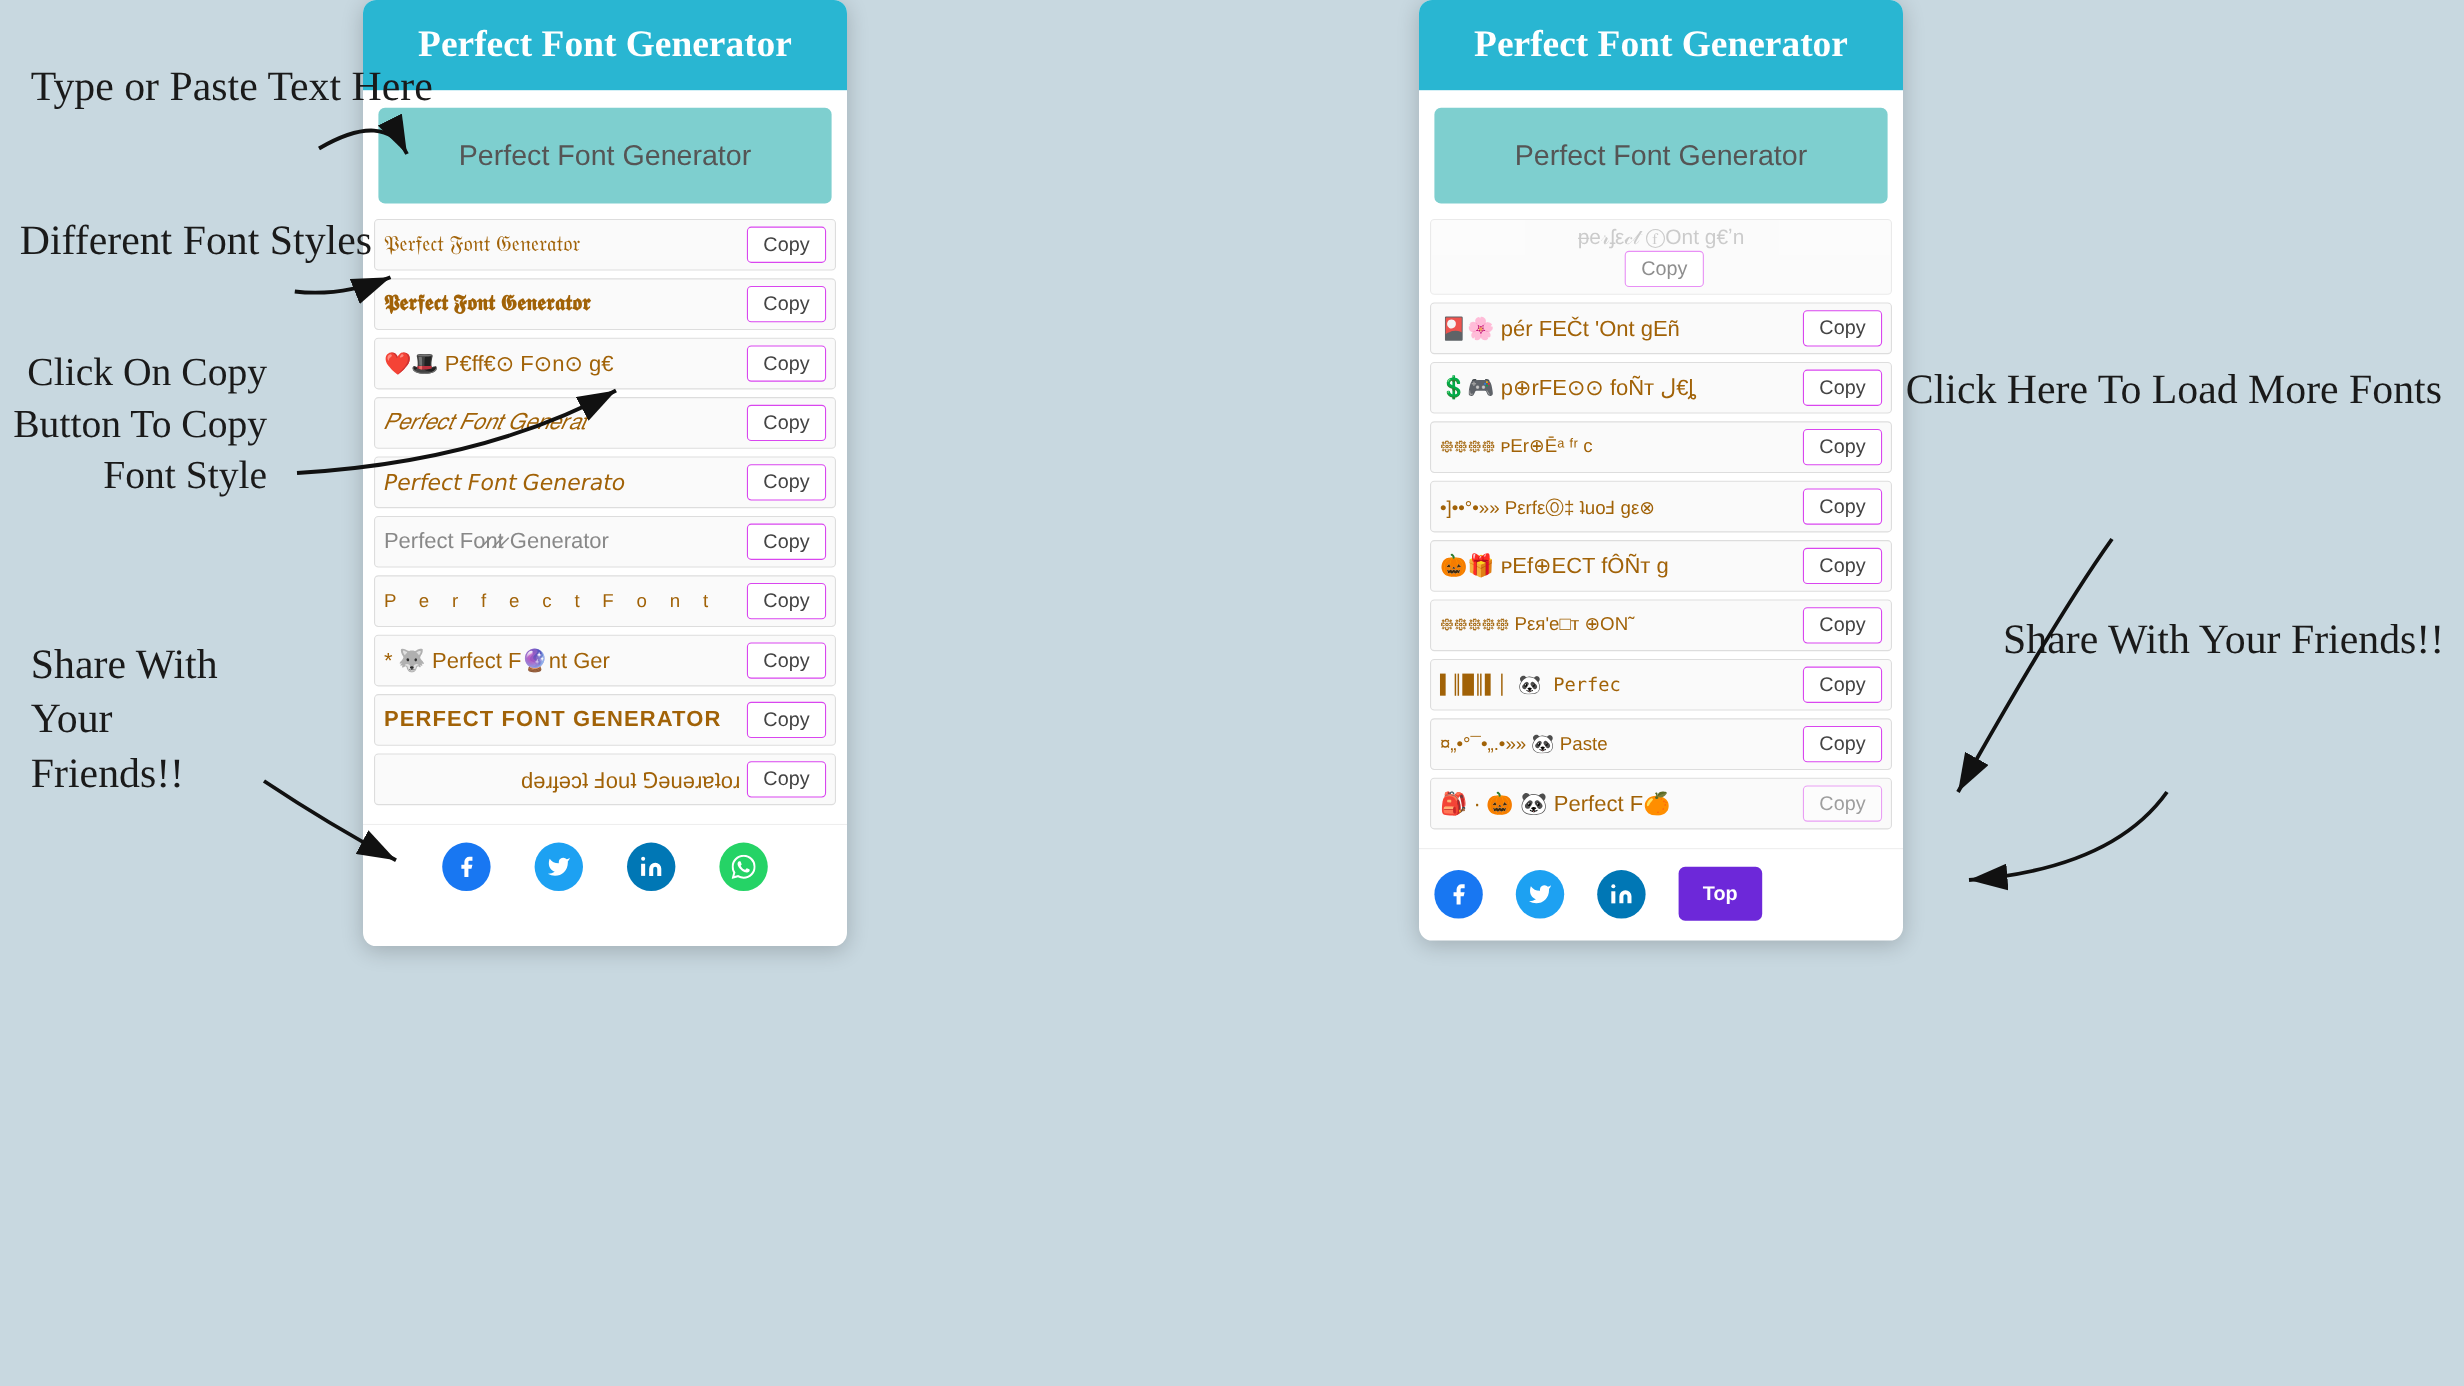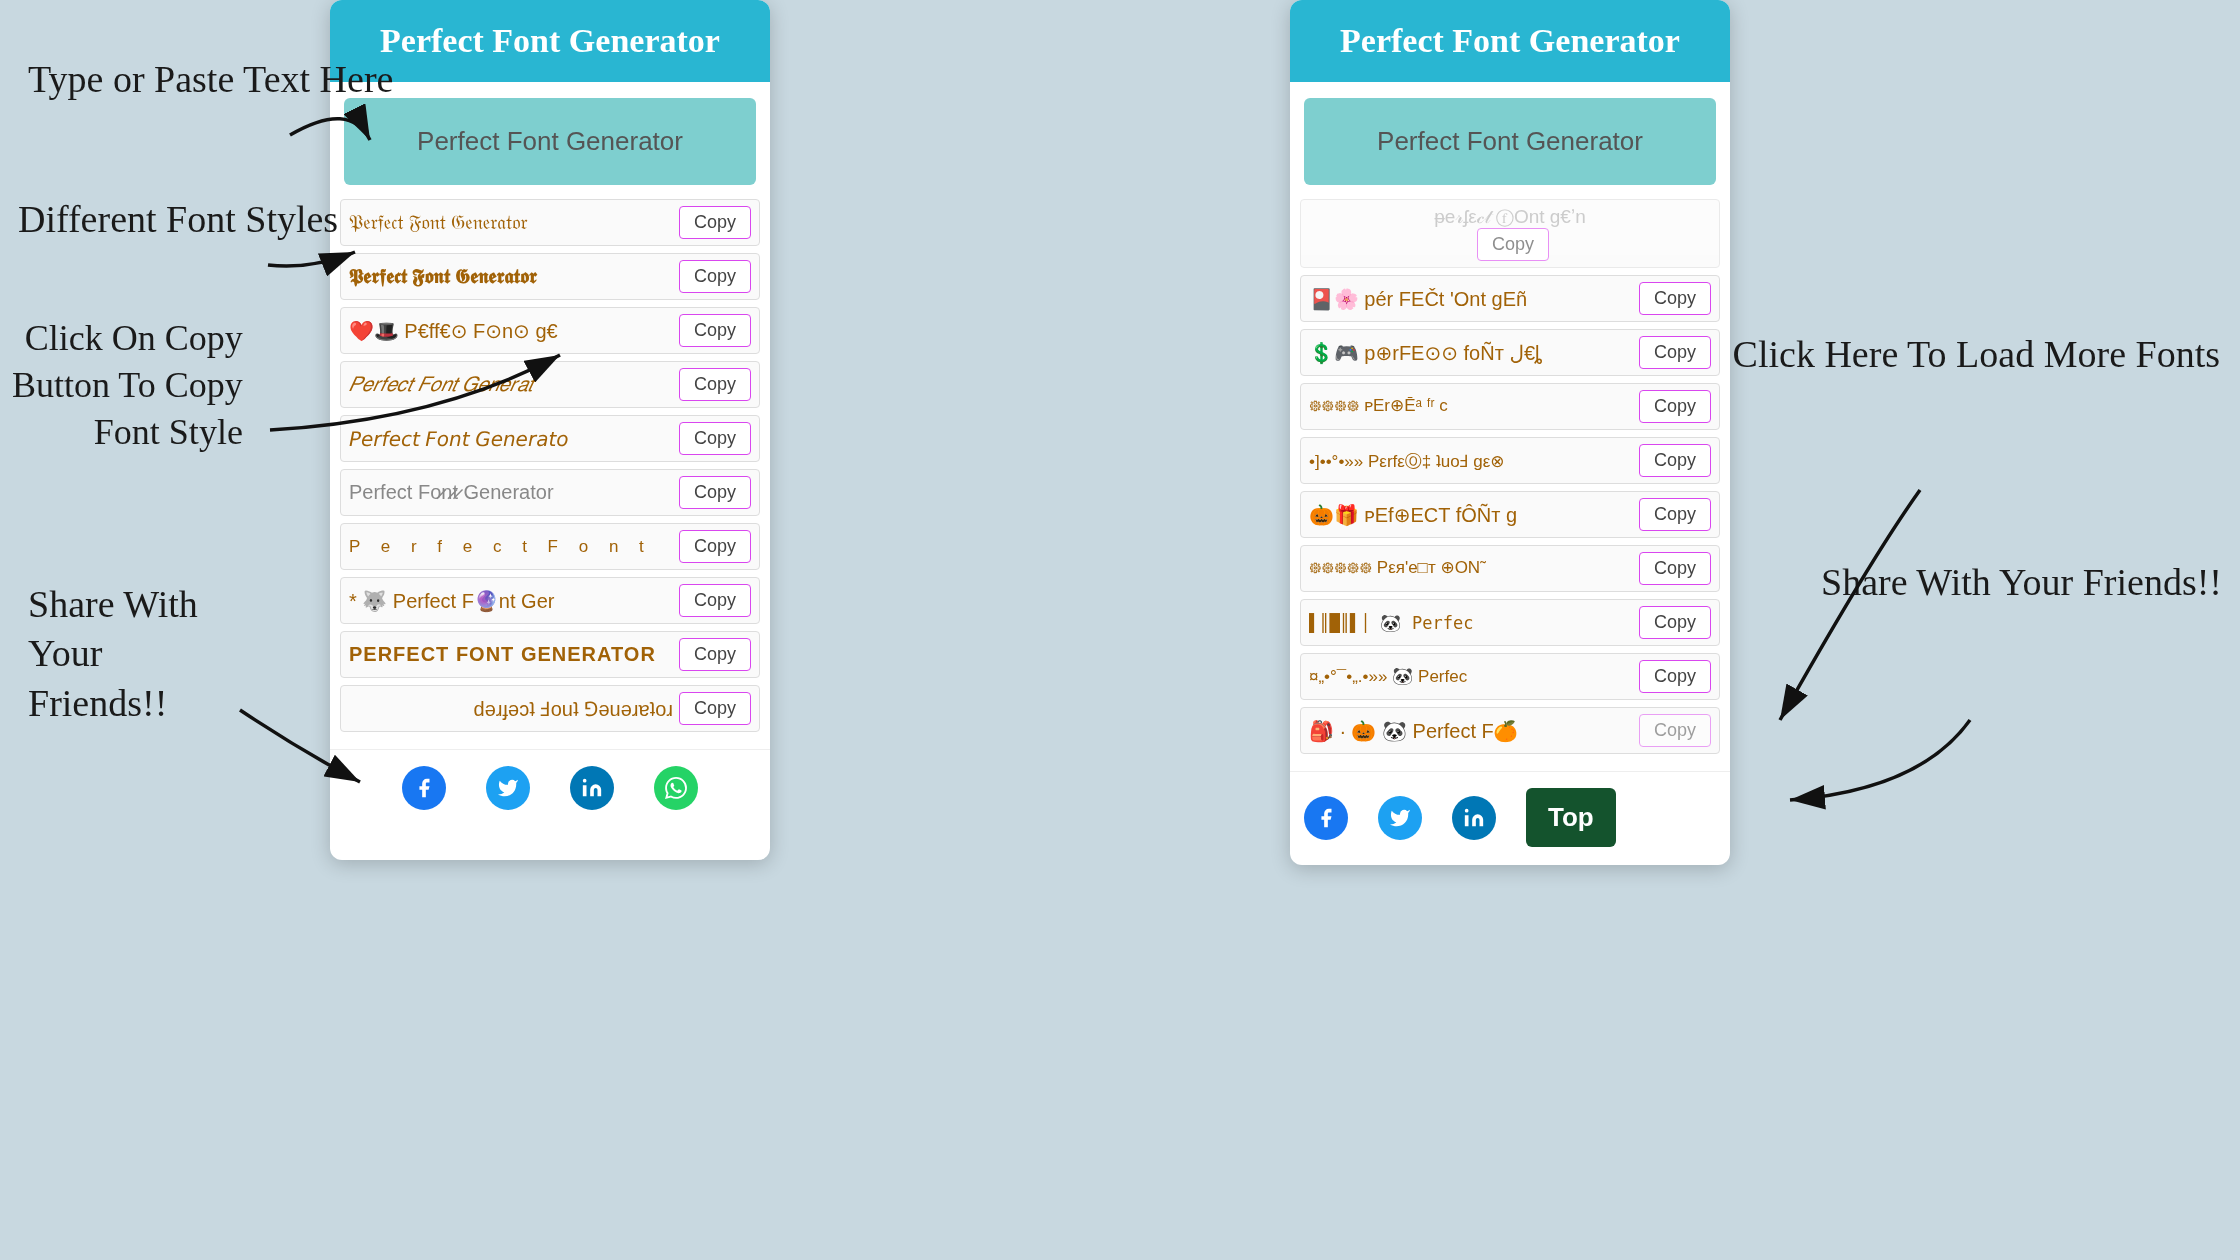--- a/index.html
+++ b/index.html
@@ -134,26 +134,26 @@
       padding: 18px 30px;
       font-size: 26px;
       font-weight: bold;
       cursor: pointer;
       width: calc(100% - 20px);
       margin: 8px 10px;
       display: block;
     }
 
     .top-btn {
-      background: #14532d;
+      background: #6d28d9;
       color: white;
       border: none;
       border-radius: 6px;
       padding: 14px 22px;
-      font-size: 26px;
+      font-size: 18px;
       font-weight: bold;
       cursor: pointer;
       position: absolute;
       right: 10px;
     }
 
     .right-share-bar {
       display: flex;
       justify-content: flex-start;
       align-items: center;
@@ -342,21 +342,21 @@
       <span class="font-text" style="font-size:17px;">᪥᪥᪥᪥᪥ Pεя'е□т ⊕ON˜</span>
       <button class="copy-btn">Copy</button>
     </div>
 
     <div class="font-row">
       <span class="font-text" style="font-family:monospace; font-size:17px;">▌║█║▌│ 🐼 Perfec</span>
       <button class="copy-btn">Copy</button>
     </div>
 
     <div class="font-row">
-      <span class="font-text" style="font-size:17px;">¤„•°¯•„.•»» 🐼 Perfec</span>
+      <span class="font-text" style="font-size:17px;">¤„•°¯•„.•»» 🐼 Paste</span>
       <button class="copy-btn">Copy</button>
     </div>
 
     <div class="font-row">
       <span class="font-text">🎒 · 🎃 🐼 Perfect F🍊</span>
       <button class="copy-btn" style="opacity:0.5;">Copy</button>
     </div>
 
   </div>
 

